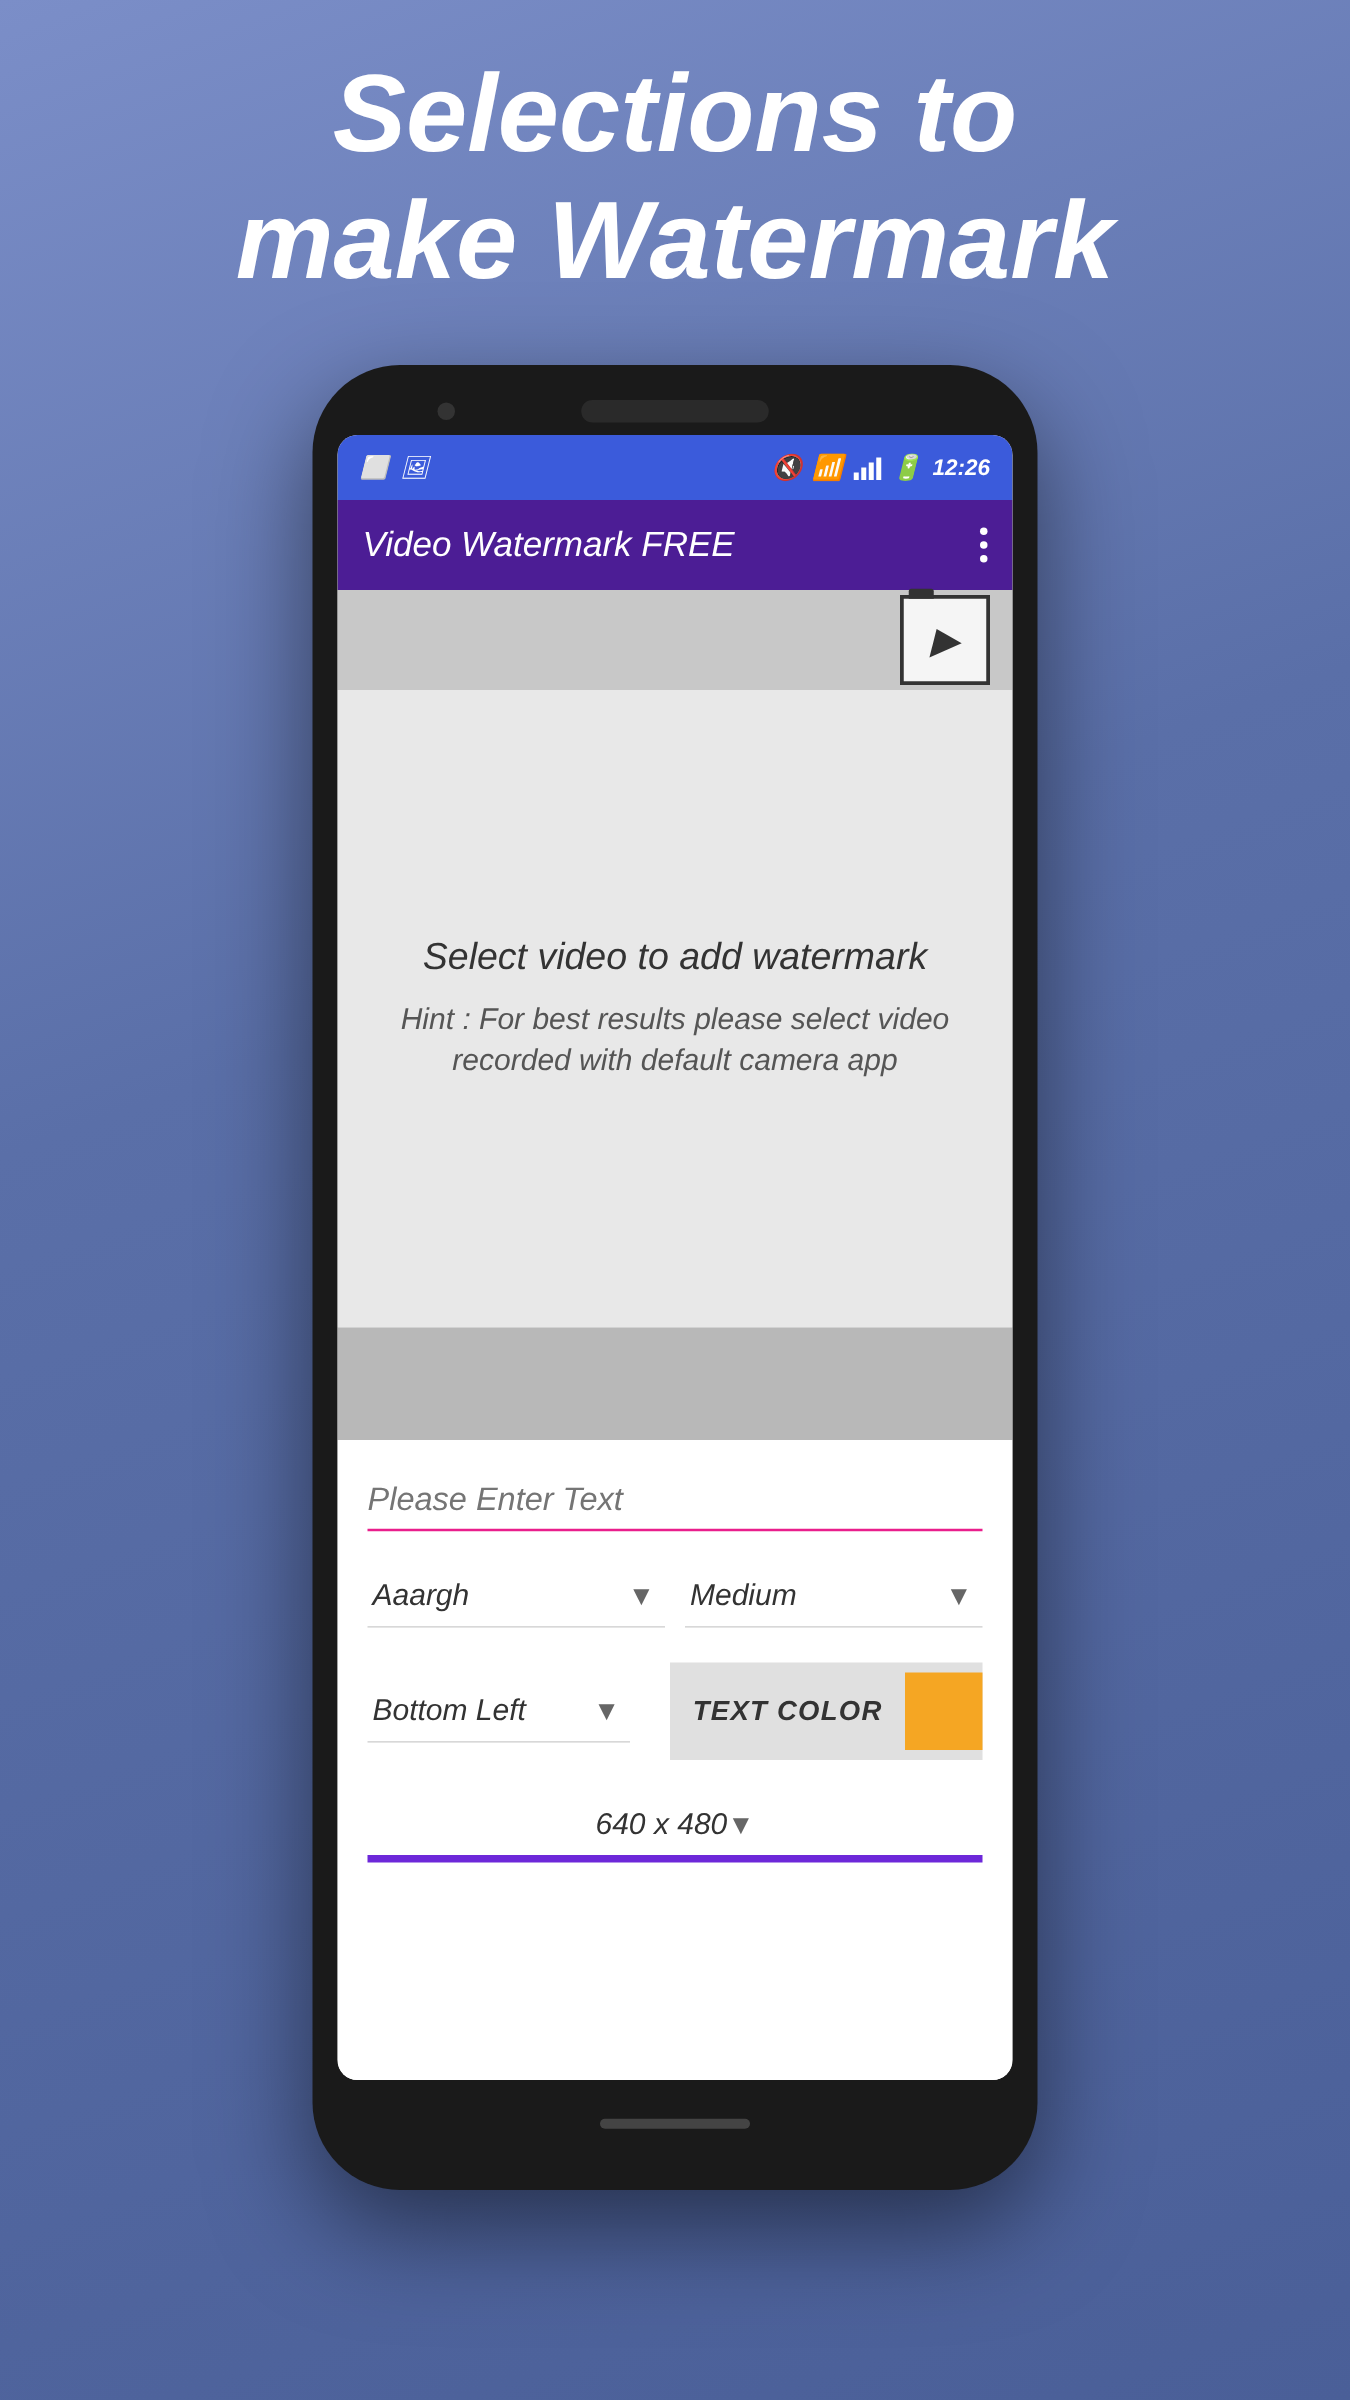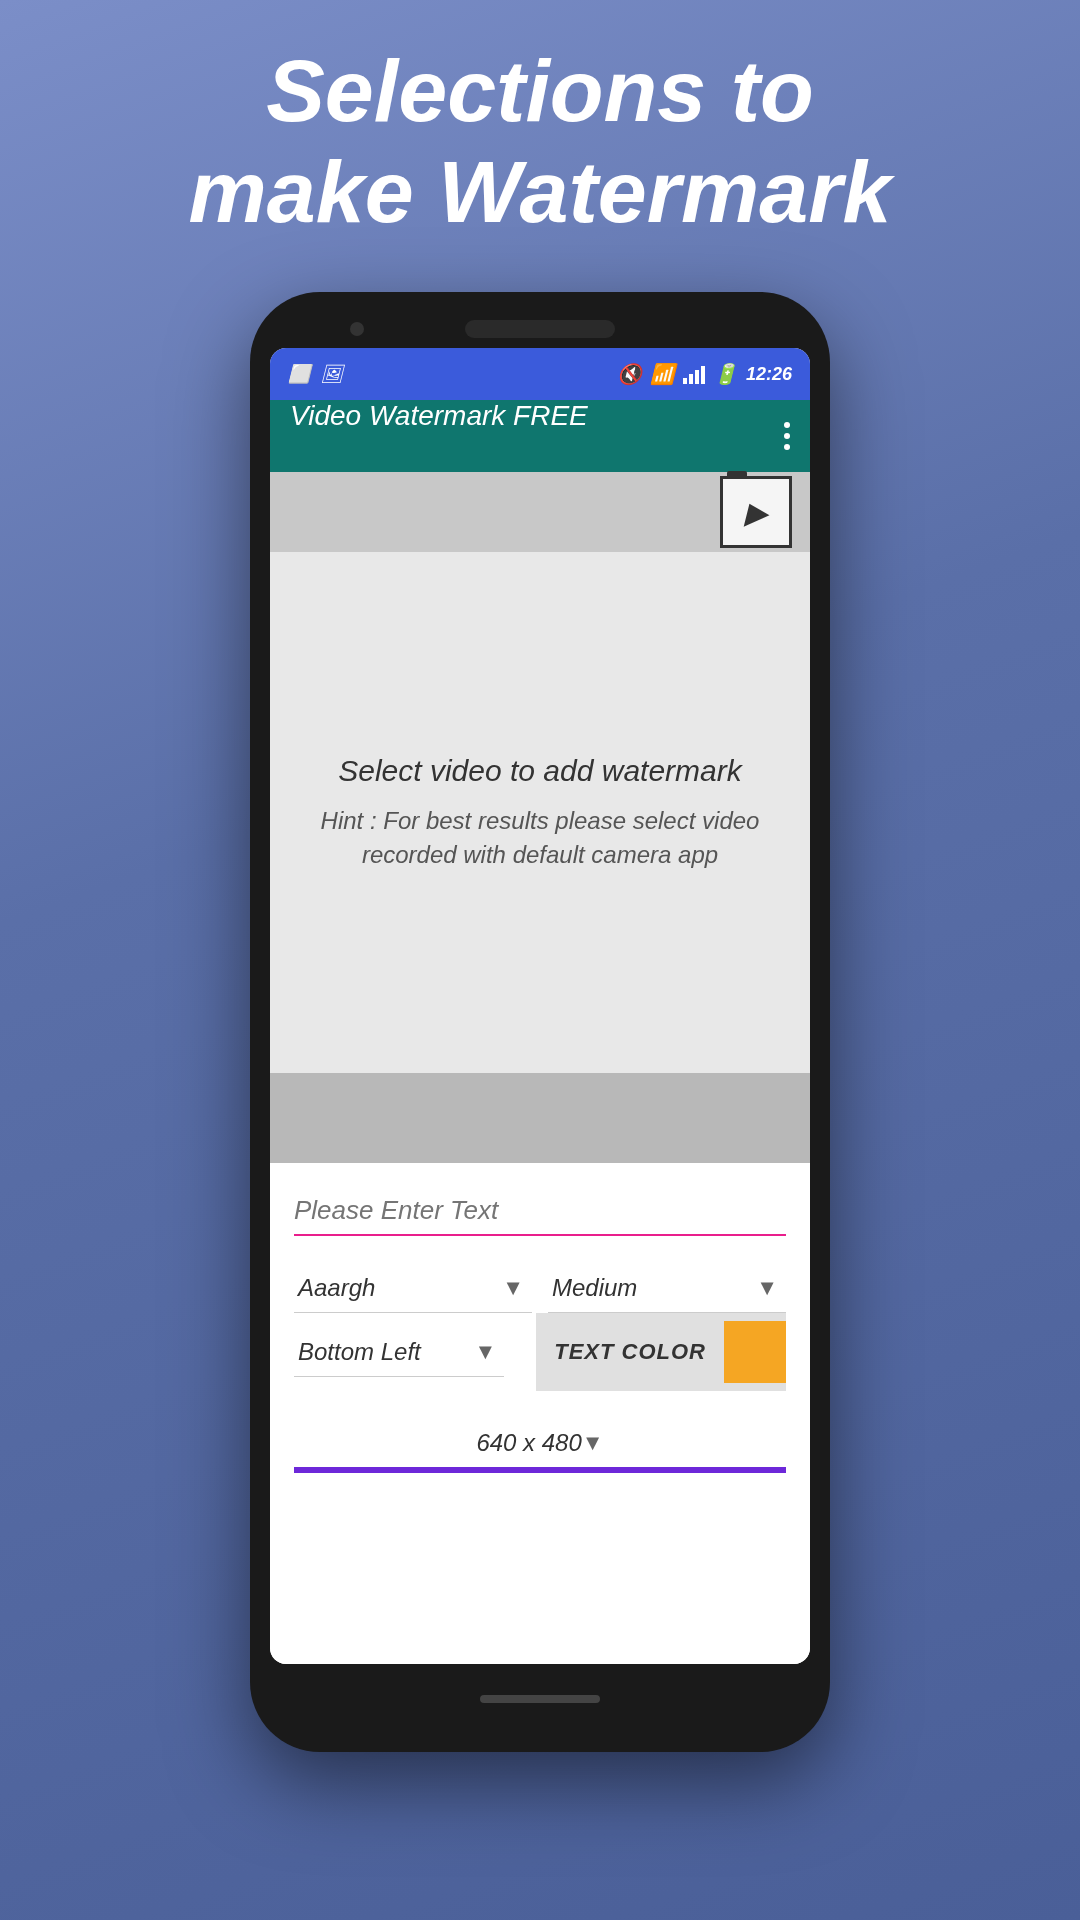--- a/index.html
+++ b/index.html
@@ -101,23 +101,24 @@
       font-size: 20px;
     }
 
     .status-time {
       font-size: 18px;
       font-weight: bold;
     }
 
     
     .app-bar {
-      background: #0f766e;
+      background: #4c1d95;
       height: 72px;
       display: flex;
+      align-items: center;
       justify-content: space-between;
       padding: 0 20px;
       color: white;
     }
 
     .app-bar-title {
       font-size: 28px;
       font-weight: 500;
     }
 
@@ -170,21 +171,21 @@
     }
 
     .video-placeholder {
       background: #e8e8e8;
       flex: 1;
       display: flex;
       flex-direction: column;
       align-items: center;
       justify-content: center;
       min-height: 300px;
-      padding: 30px;
+      padding: 19px;
     }
 
     .video-placeholder-title {
       font-size: 30px;
       color: #333;
       text-align: center;
       margin-bottom: 16px;
     }
 
     .video-placeholder-hint {
@@ -220,20 +221,21 @@
       font-size: 26px;
       color: #0f766e;
       padding: 12px 0 8px 0;
       outline: none;
     }
 
     
     .dropdowns-row {
       display: flex;
       gap: 16px;
+      margin-bottom: 28px;
     }
 
     .dropdown {
       flex: 1;
       border: none;
       border-bottom: 1px solid #ccc;
       background: white;
       font-size: 24px;
       color: #333;
       padding: 10px 8px 10px 4px;

